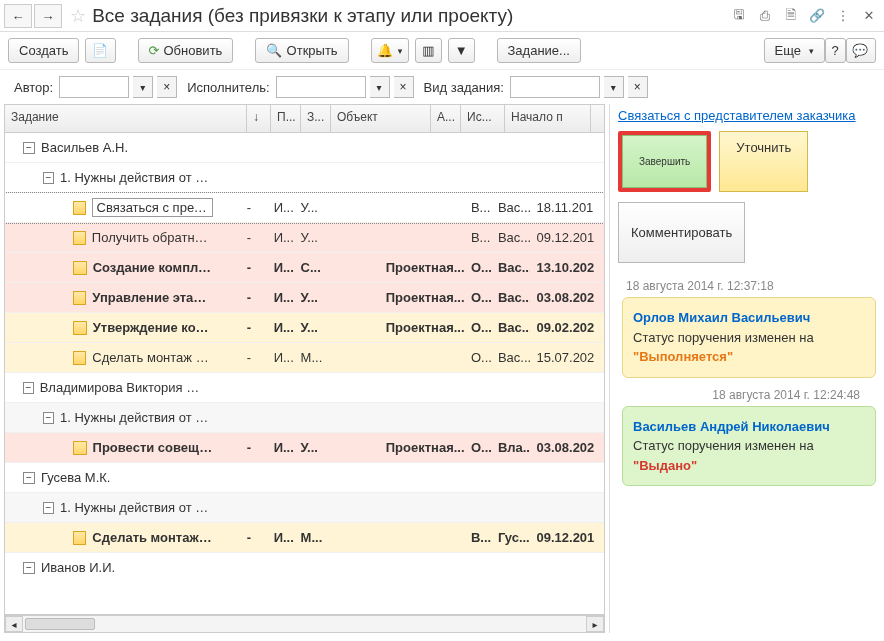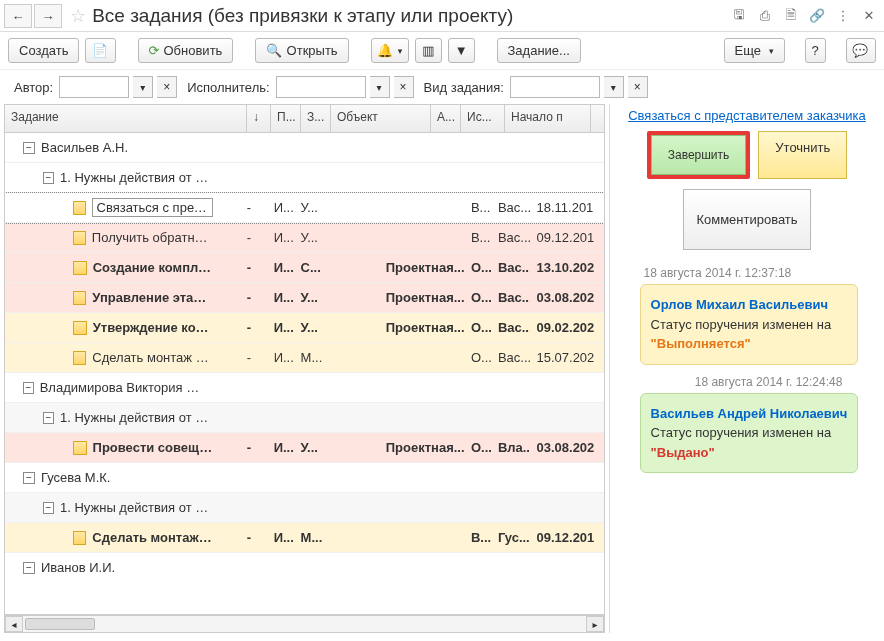--- a/index.html
+++ b/index.html
@@ -7,29 +7,29 @@
 .titlebar { display: flex; align-items: center; height: 32px; padding: 2px 4px; border-bottom: 1px solid #ddd; }
 .nav-btn { width: 28px; height: 24px; border: 1px solid #ccc; background: #f7f7f7; margin-right: 2px; display:flex;align-items:center;justify-content:center; cursor:pointer;}
 .star-icon { color: #ccc; font-size: 18px; margin: 0 6px; }
 .title-text { font-size: 19px; font-weight: normal; color: #333; }
 .titlebar-right { margin-left: auto; display:flex; gap:4px;}
 .icon-btn { width:22px;height:22px; display:flex;align-items:center;justify-content:center;color:#666;cursor:pointer;}
 .toolbar { display:flex; align-items:center; padding: 6px 8px; gap:6px; border-bottom: 1px solid #eee; }
 .btn { border:1px solid #b8b8b8; background: linear-gradient(#fff,#eee); padding: 4px 10px; border-radius:3px; font-size:13px; cursor:pointer; display:flex;align-items:center;gap:4px;}
 .btn-icon-only {padding: 4px 6px;}
 .sep { width:10px; }
-.toolbar-right{margin-left:auto;display:flex;gap:20px;align-items:center;}
+.toolbar-right{margin-left:auto;display:flex;gap:0;align-items:center;}
 .filterbar { display:flex; align-items:center; padding:6px 8px; gap:4px; font-size:13px;}
 .filter-label { margin-right:2px; margin-left:6px;}
 .filter-input { border:1px solid #b8b8b8; height:22px; width:70px; background:#fff;}
 .dd-btn { border:1px solid #b8b8b8; border-left:none; width:20px; height:22px; background:#f4f4f4; display:flex;align-items:center;justify-content:center;font-size:10px;cursor:pointer;}
 .clr-btn { border:1px solid #b8b8b8; border-left:none; width:20px;height:22px;background:#f4f4f4;display:flex;align-items:center;justify-content:center;font-size:12px;cursor:pointer;}
 .main { display:flex; height: calc(641px - 112px);}
 .left { width: 610px; display:flex;flex-direction:column; border-right:1px solid #ddd;}
-.right { flex:1; padding:0 8px;display:flex;flex-direction:column;align-items:center;}
+.right { flex:1; padding:0 8px;display:flex;flex-direction:column;}
 .table { flex:1; overflow:hidden; border:1px solid #ccc; margin:0 4px;}
 .thead {display:flex; background:linear-gradient(#f9f9f9,#ececec); border-bottom:1px solid #ccc; height:28px;}
 .th { border-right:1px solid #ccc; padding:5px 6px; font-size:12px; color:#444; overflow:hidden;white-space:nowrap;}
 .c-task{width:242px;} .c-sort{width:24px;} .c-p{width:30px;} .c-z{width:30px;} .c-obj{width:100px;} .c-a{width:30px;} .c-isp{width:44px;} .c-date{width:86px;}
 .tbody { overflow-y:auto; height: 445px; }
 .row { display:flex; height:30px; align-items:center; border-bottom:1px solid #f0f0f0; font-size:13px;}
 .row.hl-yellow { background:#fff5d6;}
 .row.hl-pink { background:#ffe5e0;}
 .row.hl-grey { background:#f7f7f7;}
 .row.sel { outline:1px dotted #888; }
@@ -43,21 +43,21 @@
 .td-small{width:24px;text-align:center;} .td-p{width:30px;} .td-z{width:30px;} .td-obj{width:100px;} .td-a{width:30px;} .td-isp{width:44px;} .td-date{width:86px;}
 .bold-row .td{font-weight:bold;}
 .scrollbar-h{height:18px;border:1px solid #ccc;margin:0 4px;background:#f4f4f4;position:relative;}
 .sb-left,.sb-right{width:18px;height:100%;position:absolute;top:0;display:flex;align-items:center;justify-content:center;background:#eee;border:1px solid #ccc;cursor:pointer;font-size:10px;}
 .sb-left{left:0;} .sb-right{right:0;}
 .sb-thumb{position:absolute;left:20px;top:2px;height:12px;width:70px;background:#ddd;border:1px solid #bbb;border-radius:2px;}
 .link{color:#0066cc;text-decoration:underline;font-size:13px;cursor:pointer;margin:4px 0 8px 0;display:block;}
 .comment-box{border:1px solid #ccc; height:100px;padding:6px;color:#999;font-size:13px;margin-bottom:10px;}
 .action-row{display:flex;gap:8px;margin-bottom:10px;}
 .btn-complete{border:4px solid #e63936;padding:0;border-radius:2px;}
-.btn-complete-inner{background:linear-gradient(#d4f5c8,#b8e8a8);border:1px solid #8ac078;padding:12px 16px;font-size:12px;}
+.btn-complete-inner{background:linear-gradient(#d4f5c8,#b8e8a8);border:1px solid #8ac078;padding:20px 16px;font-size:10px;}
 .btn-clarify{background:linear-gradient(#fff7d0,#ffe892);border:1px solid #d4b848;padding:8px 16px;font-size:13px;cursor:pointer;}
 .btn-comment{border:1px solid #b8b8b8;background:linear-gradient(#fff,#eee);padding:22px 12px;font-size:13px;cursor:pointer;margin-bottom:12px;width:fit-content;}
 .history{flex:1;overflow-y:auto;}
 .hist-time{font-size:12px;color:#888;margin:4px 0 4px 8px;}
 .hist-time.r{text-align:right;margin-right:16px;}
 .bubble{border-radius:6px;padding:10px;margin:2px 0 10px 4px;font-size:13px;line-height:1.5;}
 .bubble.yellow{background:#fff4c8;border:1px solid #e8d68a;}
 .bubble.green{background:#def5cc;border:1px solid #b8dd9a;}
 .user-link{color:#0066cc;font-weight:bold;}
 .status-exec{color:#e67817;font-weight:bold;}

